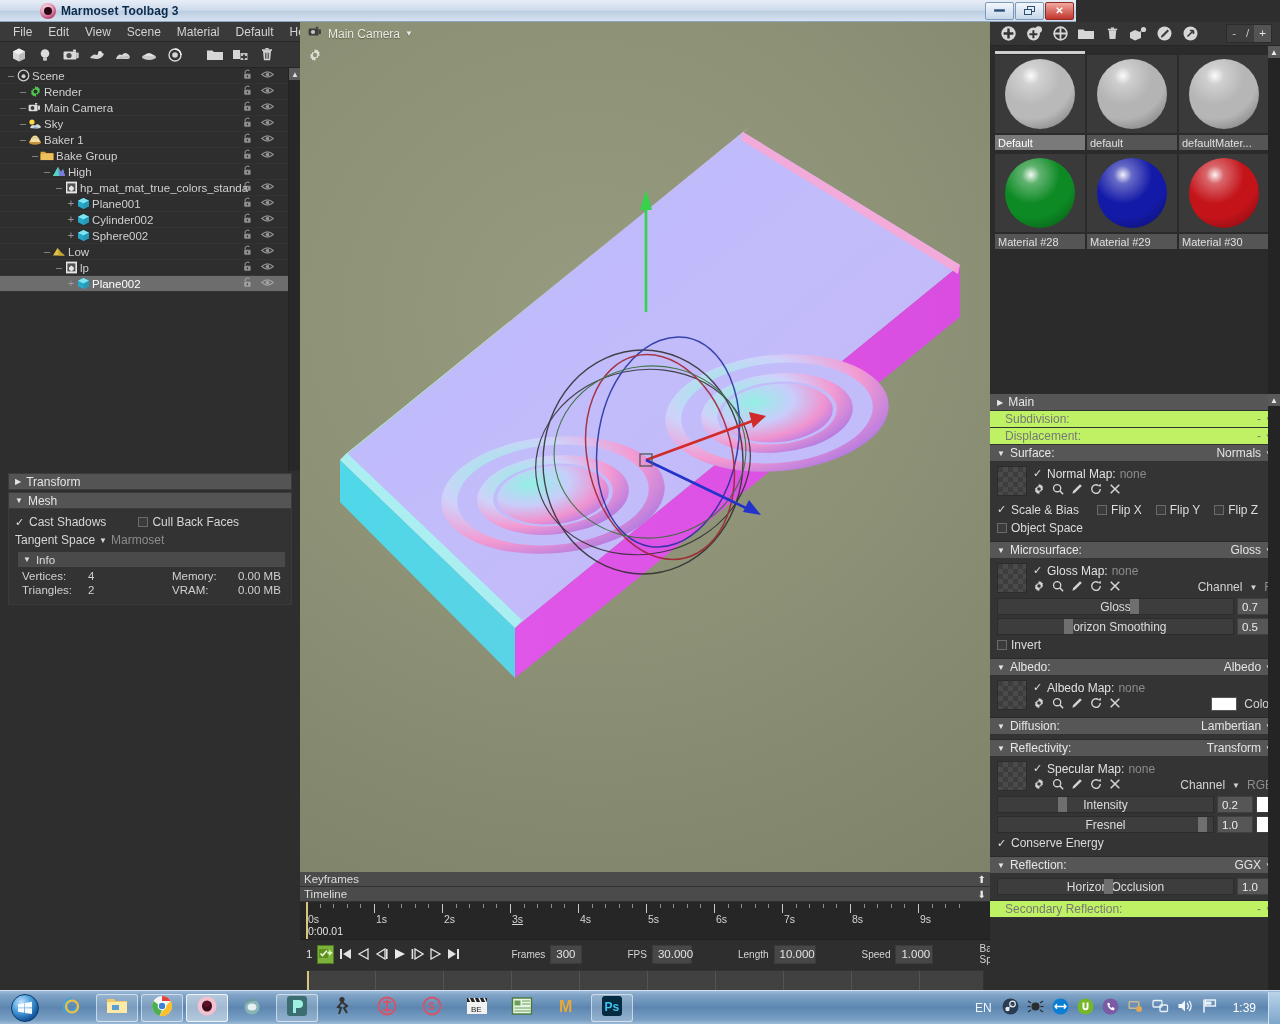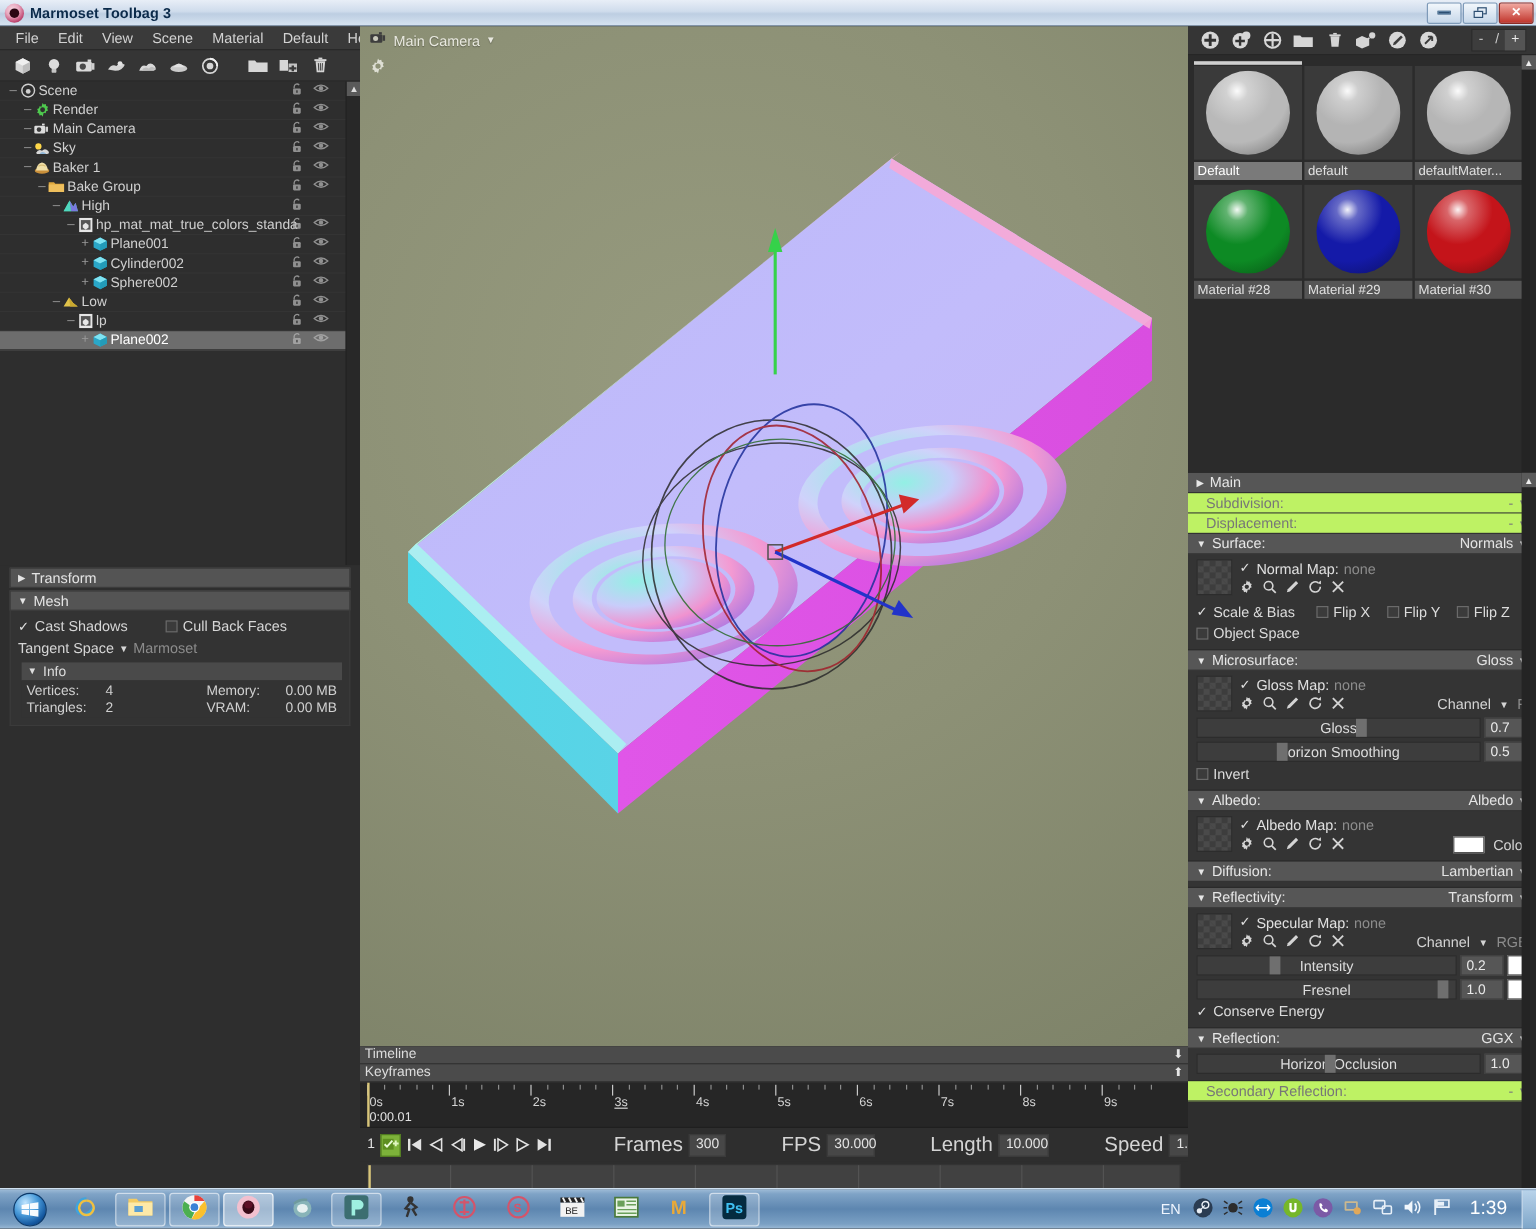--- a/index.html
+++ b/index.html
@@ -6,24 +6,24 @@
   html,body{
     width:1280px; height:1024px; overflow:hidden;
     font-family:"Liberation Sans", sans-serif;
     background:#2e2e2e; color:#c8c8c8;
     font-size:12px; -webkit-font-smoothing:antialiased;
   }
   #app{ position:relative; width:1280px; height:1024px; }
 
   
   .titlebar{
-    position:absolute; left:0; top:0; width:1280px; height:22px;
+    position:absolute; left:0; top:0; width:1076px; height:22px;
     background:linear-gradient(to bottom,#e8eef7 0%, #cfdcec 45%, #bdcee2 55%, #d5e2f0 100%);
     border-bottom:1px solid #8fa5bd;
-    display:flex; align-items:center;
+    display:flex; align-items:center;padding-left:36px;
   }
   .tb-icon{ width:16px; height:16px; margin-left:4px; margin-right:5px;
     border-radius:50%; background:radial-gradient(circle at 40% 32%,#f7d8e2 0%,#e8a8bf 38%,#c04a74 70%,#7a1030 100%);
     position:relative; flex:none; }
   .tb-icon::after{ content:""; position:absolute; left:4px; top:4px; width:8px; height:8px;
     border-radius:50%; background:#2b0714; }
   .tb-title{ font-size:12px; color:#0b2a4a; font-weight:bold; letter-spacing:.1px; }
   .tb-btns{ margin-left:auto; display:flex; height:20px; align-items:center; padding-right:2px; gap:1px;}
   .tb-btn{
     width:29px; height:18px; border:1px solid #7e9ab8; border-radius:2px;
@@ -122,21 +122,21 @@
   .tl-ticks .t{ position:absolute; top:0; width:1px; background:#8d8d8d; height:4px;}
   .tl-ticks .t.maj{ height:9px; background:#c9c9c9;}
   .tl-lbl{ position:absolute; top:11px; font-size:10.5px; color:#d4d4d4;}
   .tl-playhead{ position:absolute; left:6px; top:0; width:2px; height:38px; background:#d8c57a;}
   .tl-time{ position:absolute; left:8px; top:23px; font-size:10.5px; color:#e2e2e2;}
   .tl-ctrls{ height:28px; display:flex; align-items:center; gap:5px; padding:0 6px; background:#2e2e2e;}
   .tl-ctrls .framenum{ width:14px; text-align:center; color:#e0e0e0; font-size:11.5px;}
   .keybtn{ width:21px; height:19px; background:#7db23a; border:1px solid #4e7a1f; display:flex;
      align-items:center; justify-content:center; color:#123; font-size:10px;}
   .pb{ width:20px; height:20px; display:flex; align-items:center; justify-content:center; color:#e2e2e2;}
-  .fieldlbl{ font-size:17px; color:#d4d4d4; margin-left:4px;padding-left:37px;}
+  .fieldlbl{ font-size:10px; color:#d4d4d4; margin-left:4px;padding-left:37px;}
   .field{ height:19px; background:#474747; border:1px solid #3a3a3a; color:#e3e3e3;
     font-size:11.5px; display:flex; align-items:center; padding:0 5px;}
   .tl-track{ position:relative; height:22px; background:#414141; margin:2px 6px 0 6px; border:1px solid #333;}
   .tl-track .div{ position:absolute; top:0; width:1px; height:20px; background:#535353;}
   .tl-track .ph{ position:absolute; left:0; top:0; width:2px; height:20px; background:#d8c57a;}
 
   
   .right{ position:absolute; left:990px; top:22px; width:290px; height:968px; background:#2e2e2e;}
   .mat-toolbar{ height:24px; background:#353535; display:flex; align-items:center; gap:6px; padding:0 8px;
       border-bottom:1px solid #262626;}
@@ -202,21 +202,21 @@
   .startorb{ width:46px; height:30px; margin-left:2px; display:flex; align-items:center; justify-content:center;}
   .orb{ width:28px; height:28px; border-radius:50%;
      background:radial-gradient(circle at 35% 28%, #bfe4ff 0%, #4b9ddb 40%, #1558a0 72%, #0a3466 100%);
      border:1px solid #0c3a6b; display:flex; align-items:center; justify-content:center;}
   .tbitem{ width:42px; height:28px; margin-left:3px; display:flex; align-items:center; justify-content:center;
      border-radius:3px;}
   .tbitem.run{ border:1px solid rgba(255,255,255,.55); background:rgba(255,255,255,.18);}
   .tbitem.active{ border:1px solid rgba(255,255,255,.8); background:rgba(255,255,255,.42);}
   .tray{ margin-left:auto; display:flex; align-items:center; gap:8px; padding-right:4px; height:34px;}
   .tray .en{ color:#f0f6ff; font-size:12px; margin-right:2px;}
-  .clock{ color:#ffffff; font-size:16px; margin:0 8px 0 6px;}
+  .clock{ color:#ffffff; font-size:12px; margin:0 8px 0 6px;}
   .showdesk{ width:12px; height:32px; background:linear-gradient(to bottom,#b9d3ea,#7ea6c9);
      border-left:1px solid #cfe0f0;}
 </style>
 </head>
 <body>
 
 <div id="app">
 
   <div class="titlebar">
     <div class="tb-icon"></div>
@@ -794,26 +794,26 @@
       <svg width="14" height="14" viewBox="0 0 16 16">
           <path d="M8 0.8 l1.1 1.7 2-.5 .5 2 1.9.8-.9 1.9.9 1.9-1.9.8-.5 2-2-.5L8 15.2 6.9 13.5l-2 .5-.5-2-1.9-.8.9-1.9-.9-1.9 1.9-.8.5-2 2 .5Z" fill="#dedfd4"></path>
           <circle cx="8" cy="8" r="2.5" fill="#8d9176"></circle>
         </svg>
     </div>
 
   </div>
 
   <div class="tl">
     <div class="tl-bar">
+      <span>Keyframes</span>
+      <span class="arw">⬆</span>
+    </div>
+    <div class="tl-bar">
       <span>Timeline</span>
       <span class="arw">⬇</span>
-    </div>
-    <div class="tl-bar">
-      <span>Keyframes</span>
-      <span class="arw">⬆</span>
     </div>
     <div class="tl-ruler">
       <div class="tl-ticks" id="tl-ticks">
           <div class="t maj" style="left: 0px;"></div>
           <div class="t" style="left: 13.6px;"></div>
           <div class="t" style="left: 27.2px;"></div>
           <div class="t" style="left: 40.8px;"></div>
           <div class="t" style="left: 54.4px;"></div>
           <div class="t maj" style="left: 68px;"></div>
           <div class="t" style="left: 81.6px;"></div>

